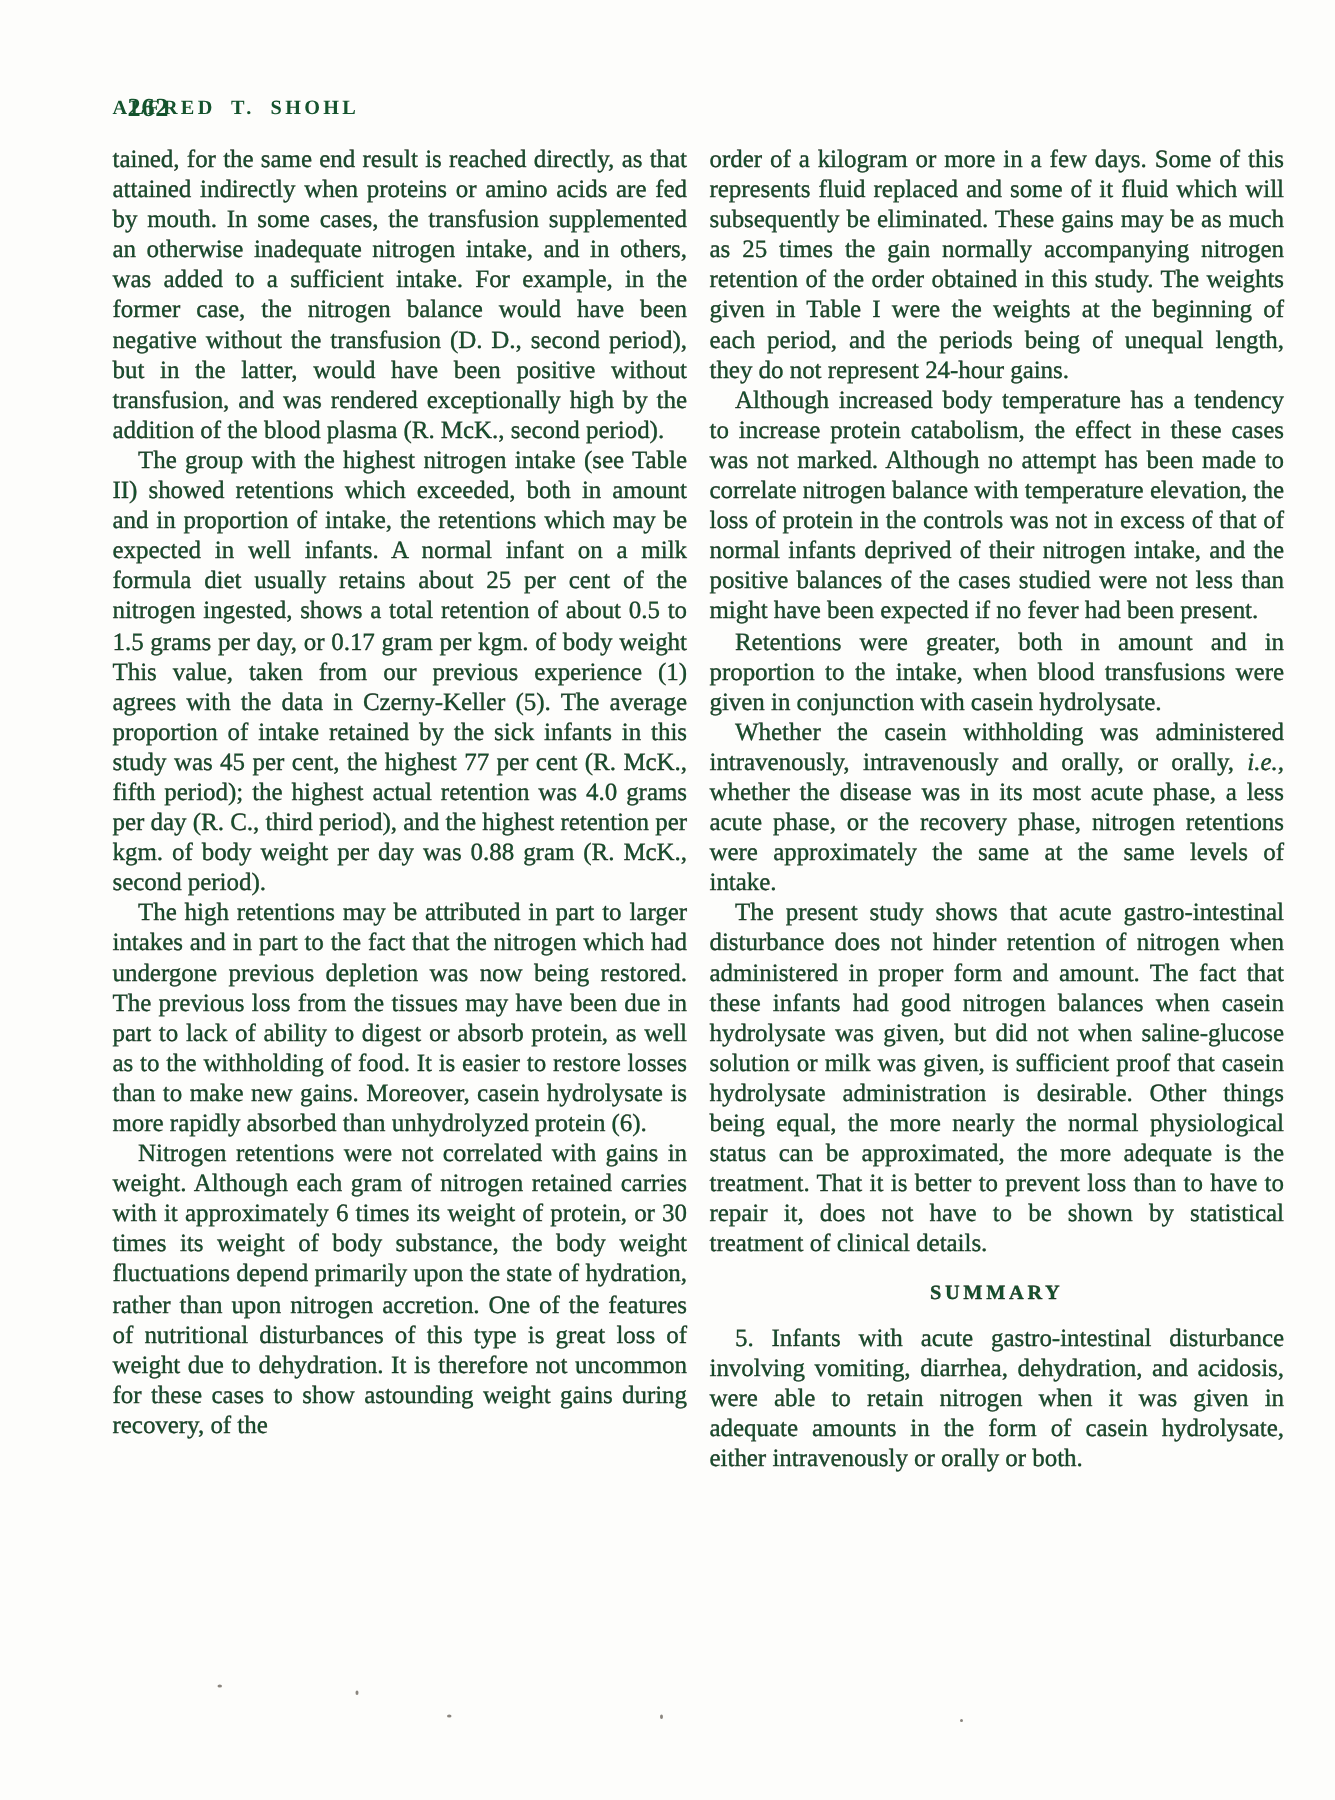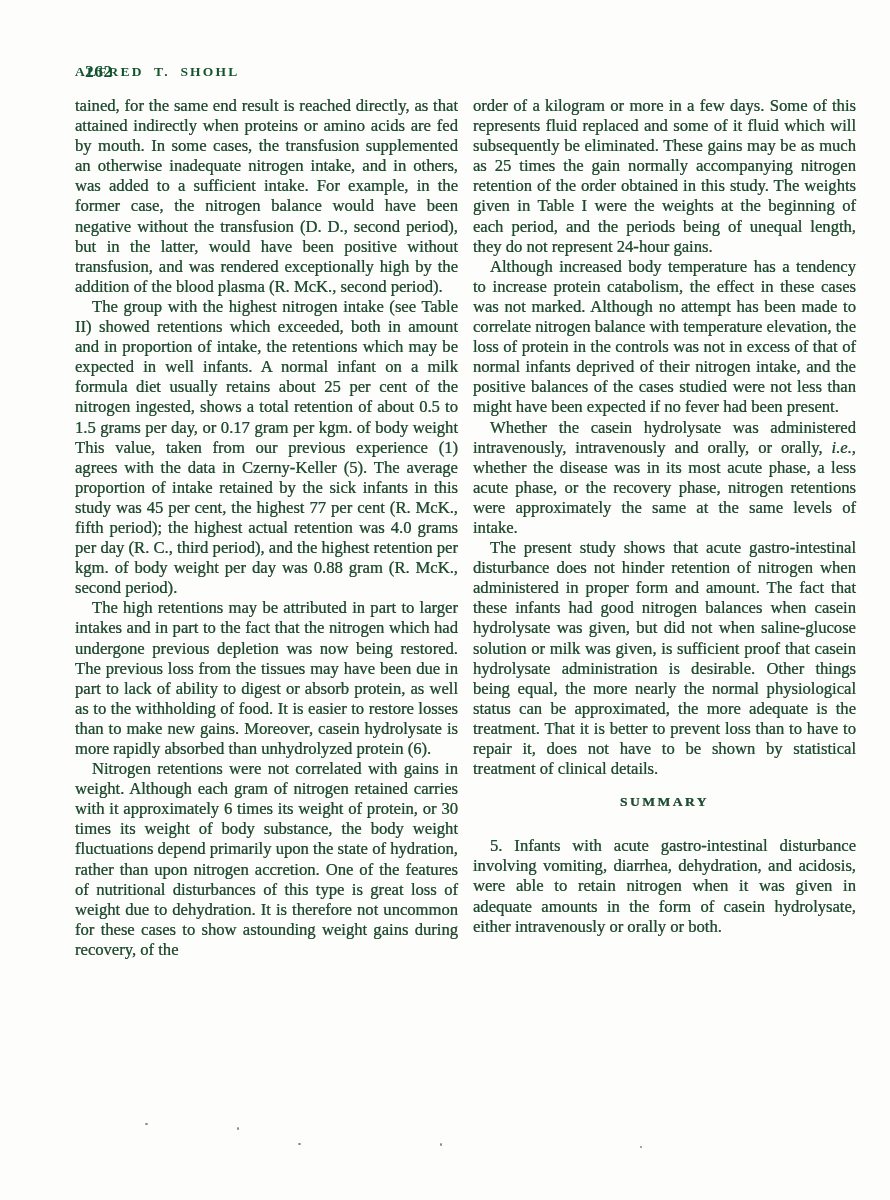--- a/index.html
+++ b/index.html
@@ -64,21 +64,21 @@
   .para { text-align: justify; }
   .para.indent { text-indent: 17px; }
   .it { font-style: italic; }
   .summary-heading {
     text-align: center;
     font-weight: bold;
     font-size: 13.5px;
     letter-spacing: 2.5px;
     word-spacing: 4px;
     margin-top: 13px;
-    margin-bottom: 24px;
+    margin-bottom: 9px;
     text-indent: 0;
   }
   .speck {
     position: absolute;
     background: #8a857e;
     border-radius: 50%;
   }
 </style>
 </head>
 <body>
@@ -95,21 +95,22 @@
         <p class="para"><span>tained, for the same end result is reached directly, as that attained indirectly when proteins or amino acids are fed by mouth.  In some cases, the transfusion supplemented an otherwise inadequate nitrogen intake, and in others, was added to a sufficient intake.  For example, in the former case, the nitrogen balance would have been negative without the transfusion (D. D., second period), but in the latter, would have been positive without transfusion, and was rendered exceptionally high by the addition of the blood plasma (R. McK., second period).</span></p>
         <p class="para indent"><span>The group with the highest nitrogen intake (see Table II) showed retentions which exceeded, both in amount and in proportion of intake, the retentions which may be expected in well infants.  A normal infant on a milk formula diet usually retains about 25 per cent of the nitrogen ingested, shows a total retention of about 0.5 to 1.5 grams per day, or 0.17 gram per kgm. of body weight This value, taken from our previous experience (1) agrees with the data in Czerny-Keller (5). The average proportion of intake retained by the sick infants in this study was 45 per cent, the highest 77 per cent (R. McK., fifth period); the highest actual retention was 4.0 grams per day (R. C., third period), and the highest retention per kgm. of body weight per day was 0.88 gram (R. McK., second period).</span></p>
         <p class="para indent"><span>The high retentions may be attributed in part to larger intakes and in part to the fact that the nitrogen which had undergone previous depletion was now being restored.  The previous loss from the tissues may have been due in part to lack of ability to digest or absorb protein, as well as to the withholding of food.  It is easier to restore losses than to make new gains.  Moreover, casein hydrolysate is more rapidly absorbed than unhydrolyzed protein (6).</span></p>
         <p class="para indent"><span>Nitrogen retentions were not correlated with gains in weight.  Although each gram of nitrogen retained carries with it approximately 6 times its weight of protein, or 30 times its weight of body substance, the body weight fluctuations depend primarily upon the state of hydration, rather than upon nitrogen accretion.  One of the features of nutritional disturbances of this type is great loss of weight due to dehydration.  It is therefore not uncommon for these cases to show astounding weight gains during recovery, of the</span></p>
       </div>
 
     <div class="col">
       <div>
           <p class="para"><span>order of a kilogram or more in a few days.  Some of this represents fluid replaced and some of it fluid which will subsequently be eliminated. These gains may be as much as 25 times the gain normally accompanying nitrogen retention of the order obtained in this study.  The weights given in Table I were the weights at the beginning of each period, and the periods being of unequal length, they do not represent 24-hour gains.</span></p>
           <p class="para indent"><span>Although increased body temperature has a tendency to increase protein catabolism, the effect in these cases was not marked.  Although no attempt has been made to correlate nitrogen balance with temperature elevation, the loss of protein in the controls was not in excess of that of normal infants deprived of their nitrogen intake, and the positive balances of the cases studied were not less than might have been expected if no fever had been present.</span></p>
-          <p class="para indent"><span>Whether the casein hydrolysate was administered intravenously, intravenously and orally, or orally, </span><span class="it">i.e.,</span><span> whether the disease was in its most acute phase, a less acute phase, or the recovery phase, nitrogen retentions were approximately the same at the same levels of intake.</span></p>
+          <p class="para indent"><span>Retentions were greater, both in amount and in proportion to the intake, when blood transfusions were given in conjunction with casein hydrolysate.</span></p>
+          <p class="para indent"><span>Whether the casein withholding was administered intravenously, intravenously and orally, or orally, </span><span class="it">i.e.,</span><span> whether the disease was in its most acute phase, a less acute phase, or the recovery phase, nitrogen retentions were approximately the same at the same levels of intake.</span></p>
           <p class="para indent"><span>The present study shows that acute gastro-intestinal disturbance does not hinder retention of nitrogen when administered in proper form and amount.  The fact that these infants had good nitrogen balances when casein hydrolysate was given, but did not when saline-glucose solution or milk was given, is sufficient proof that casein hydrolysate administration is desirable. Other things being equal, the more nearly the normal physiological status can be approximated, the more adequate is the treatment.  That it is better to prevent loss than to have to repair it, does not have to be shown by statistical treatment of clinical details.</span></p>
         </div>
       <div class="summary-heading">SUMMARY</div>
       <div>
           <p class="para indent"><span>5. Infants with acute gastro-intestinal disturbance involving vomiting, diarrhea, dehydration, and acidosis, were able to retain nitrogen when it was given in adequate amounts in the form of casein hydrolysate, either intravenously or orally or both.</span></p>
         </div>
     </div>
   </div>
 
   <div class="speck" style="left:145px; top:1123px; width:3px; height:2px;"></div>

